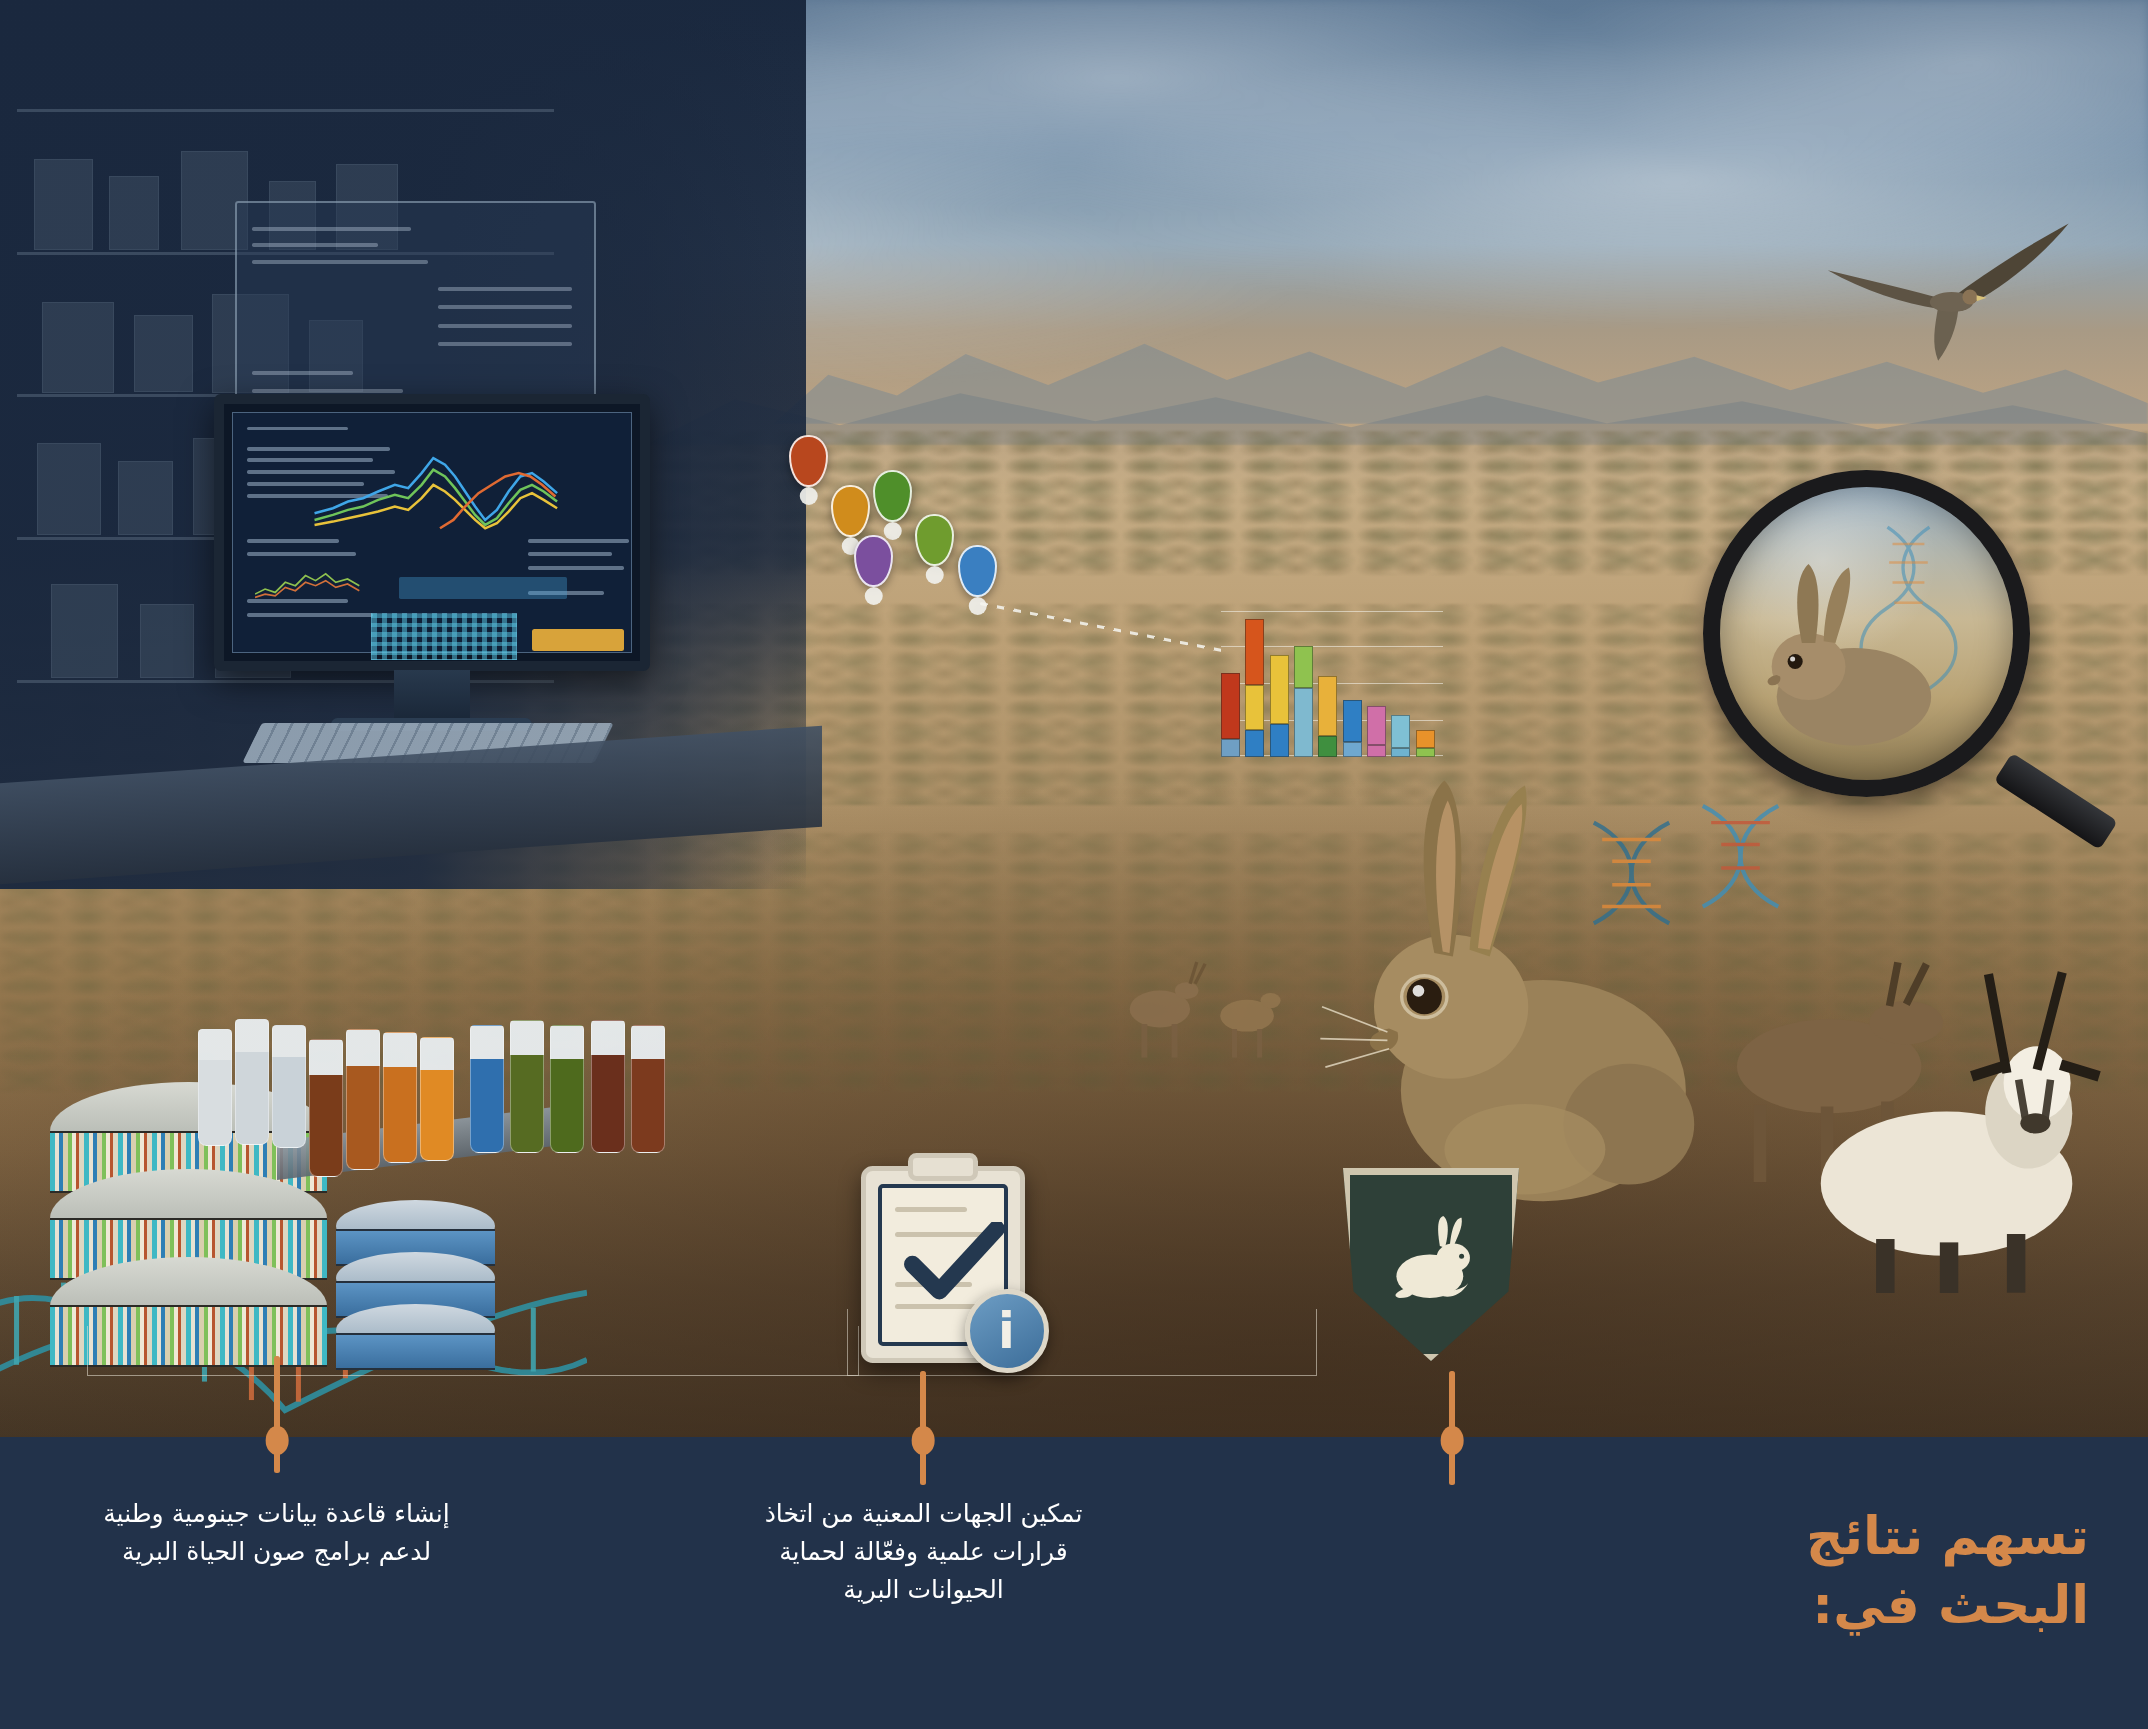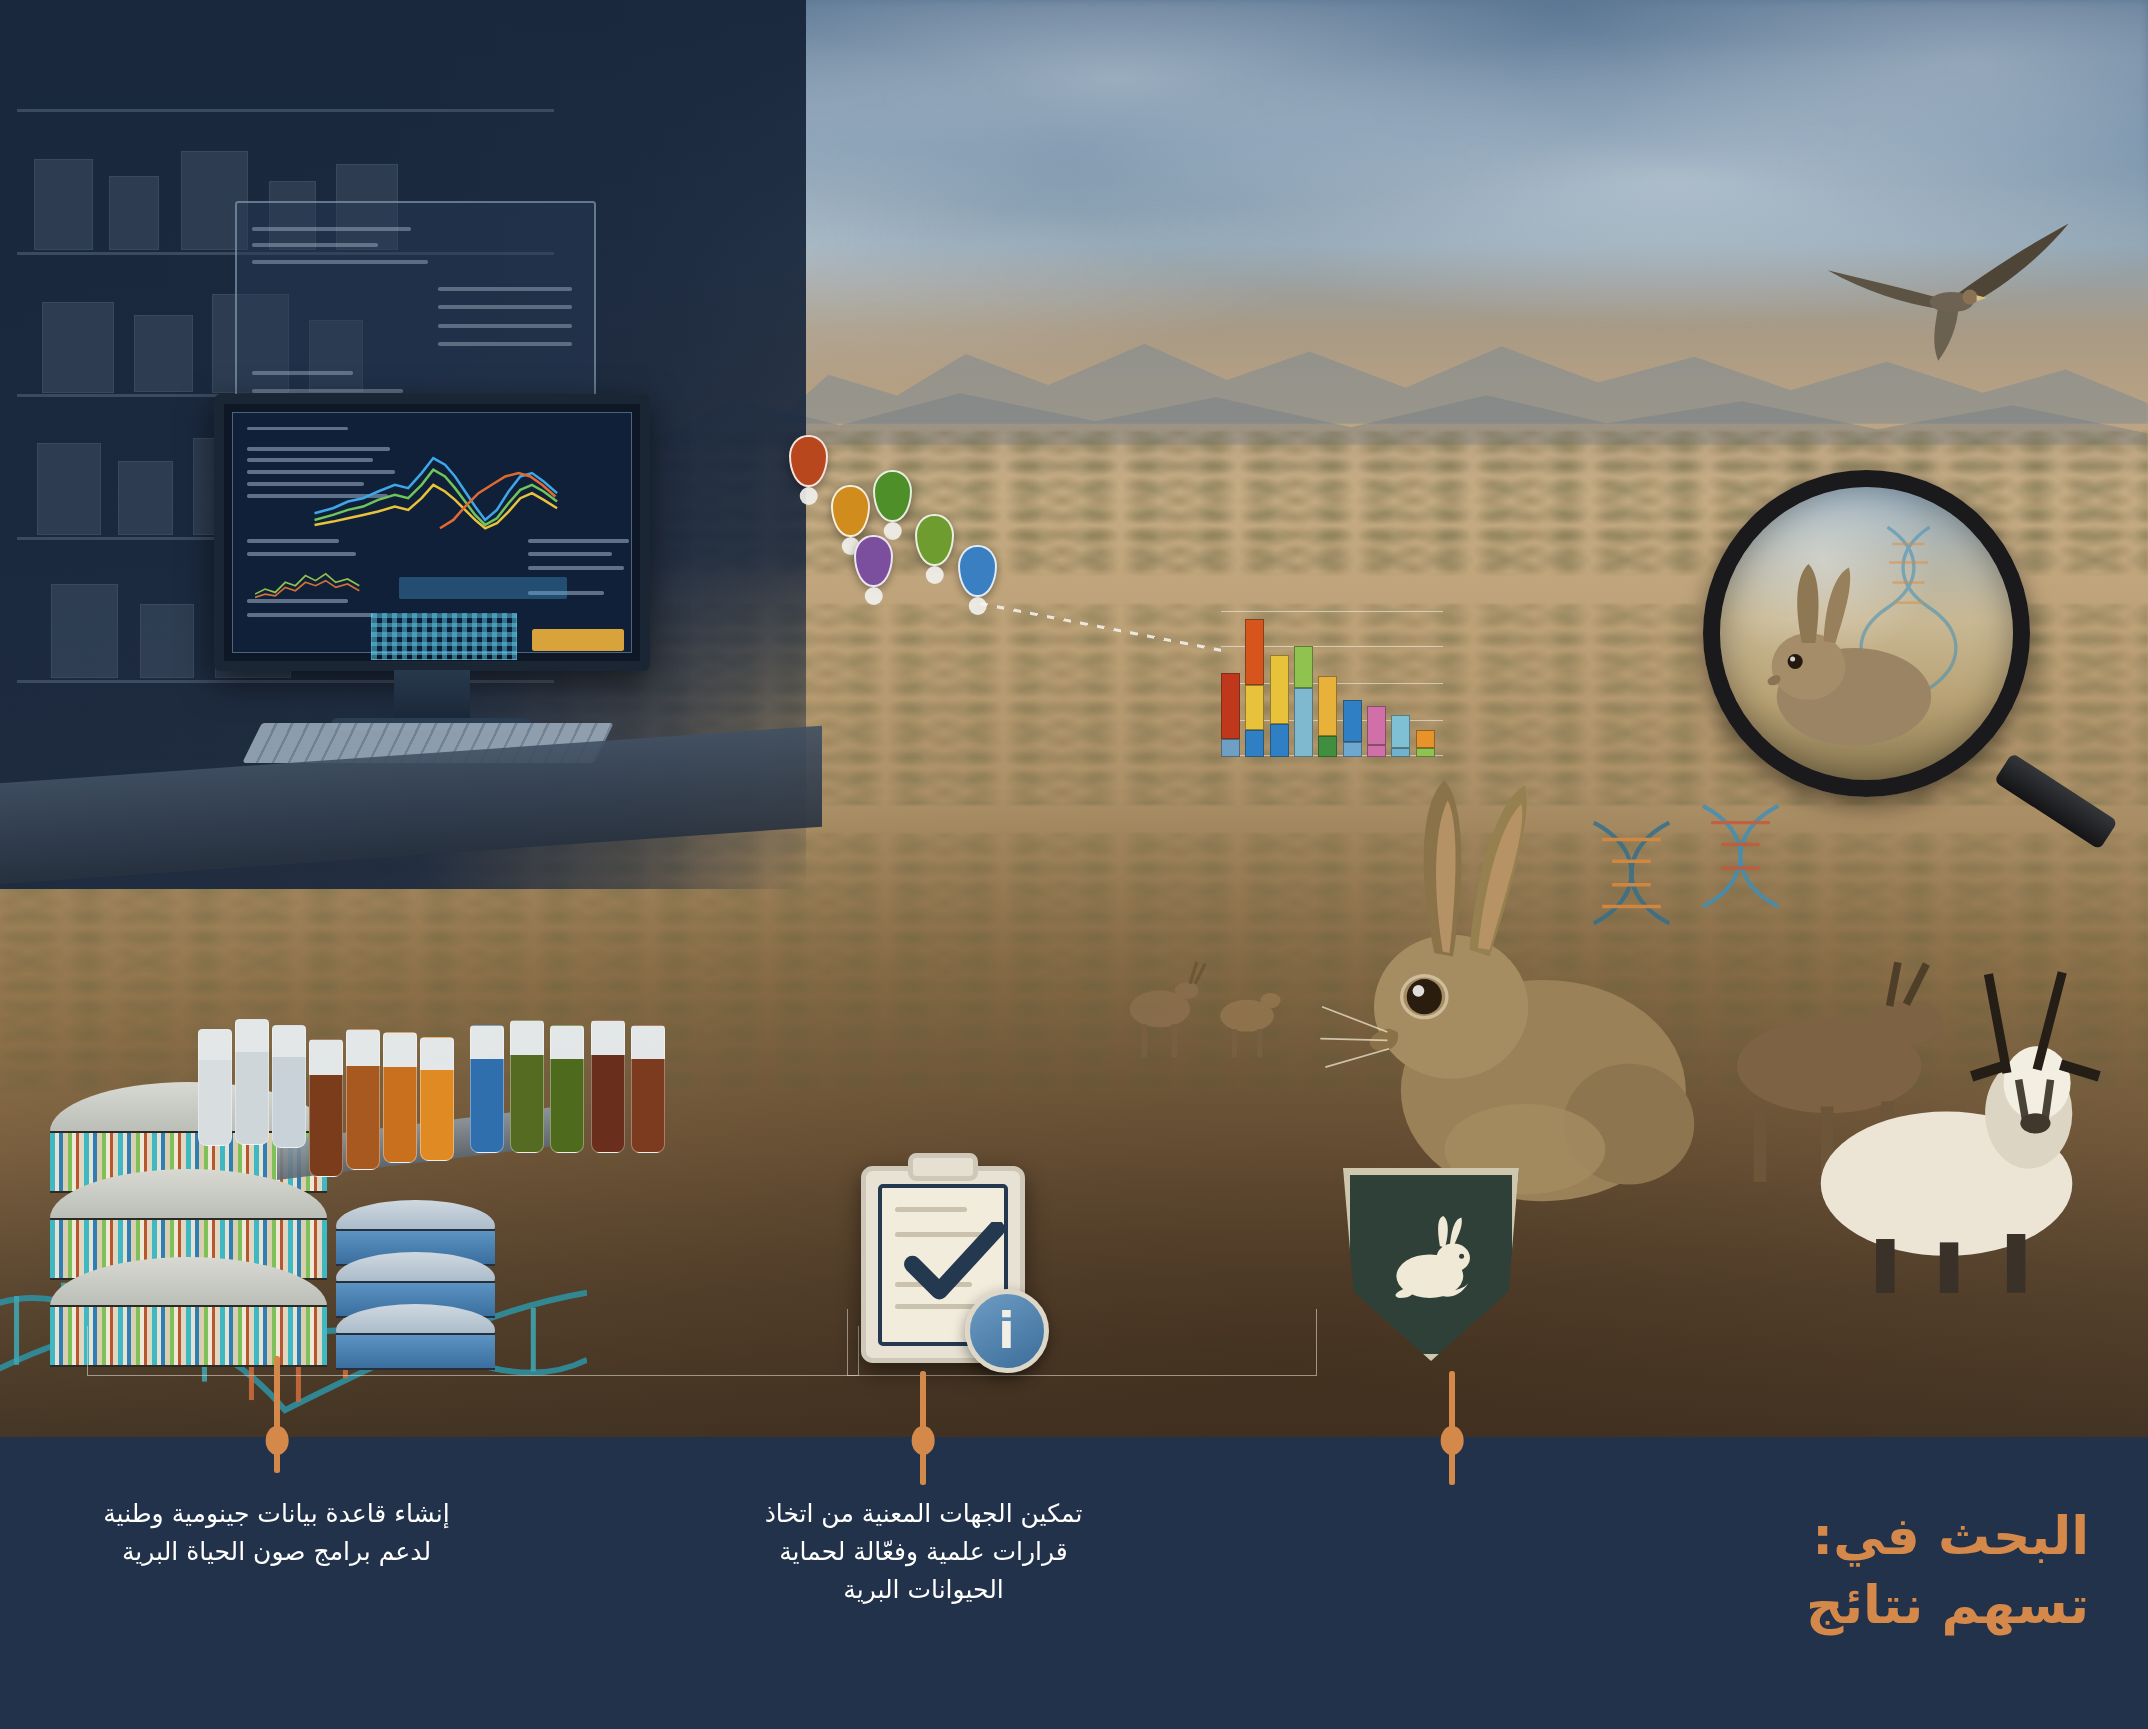--- a/index.html
+++ b/index.html
@@ -568,22 +568,22 @@
   <div class="connector" style="left:274px;top:1356px;height:117px"></div>
   <div class="connector-dot" style="left:277px;top:1426px"></div>
 
   <div class="connector" style="left:920px;top:1371px;height:114px"></div>
   <div class="connector-dot" style="left:923px;top:1426px"></div>
 
   <div class="connector" style="left:1449px;top:1371px;height:114px"></div>
   <div class="connector-dot" style="left:1452px;top:1426px"></div>
 
   <div class="headline">
+    <div>تسهم نتائج</div>
     <div>البحث في:</div>
-    <div>تسهم نتائج</div>
   </div>
 
 
   <div class="caption" style="left:96px;top:1495px">إنشاء قاعدة بيانات جينومية وطنية لدعم برامج صون الحياة البرية</div>
 
   <div class="caption" style="left:743px;top:1495px">تمكين الجهات المعنية من اتخاذ قرارات علمية وفعّالة لحماية الحيوانات البرية</div>
 
 </div>
 
 

